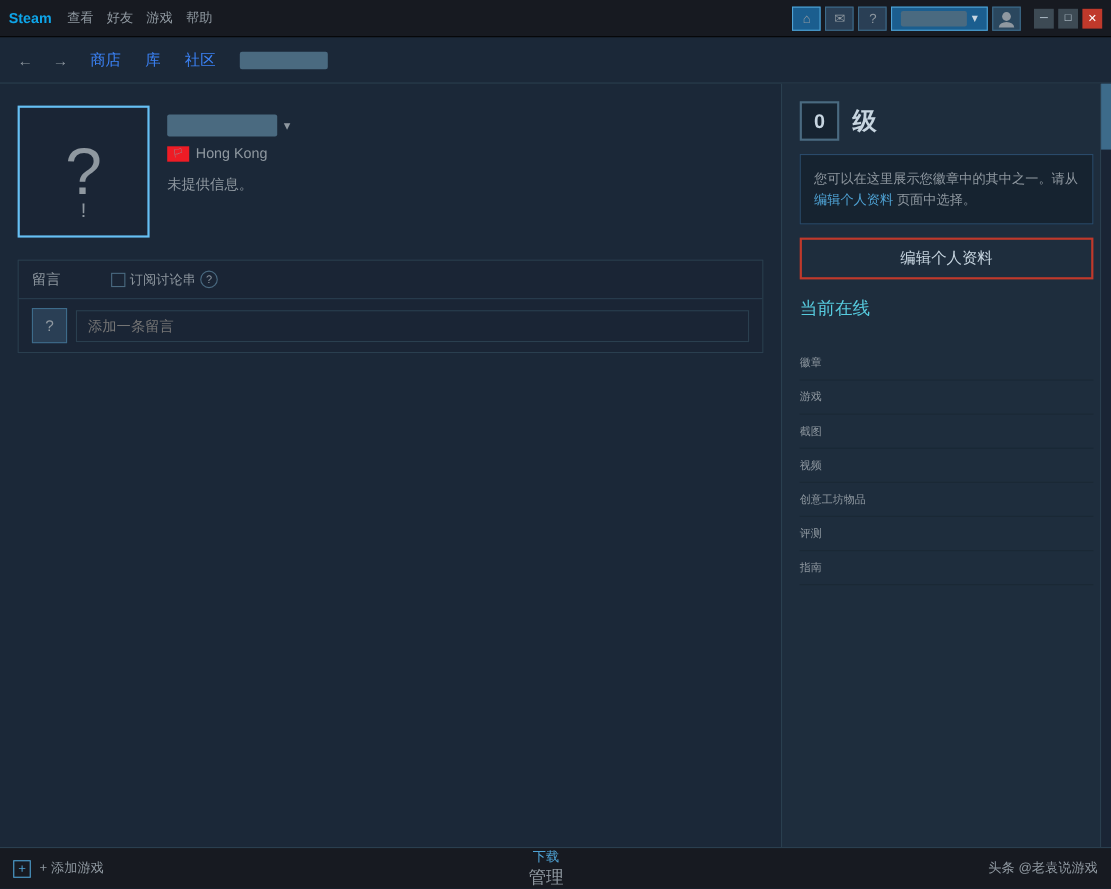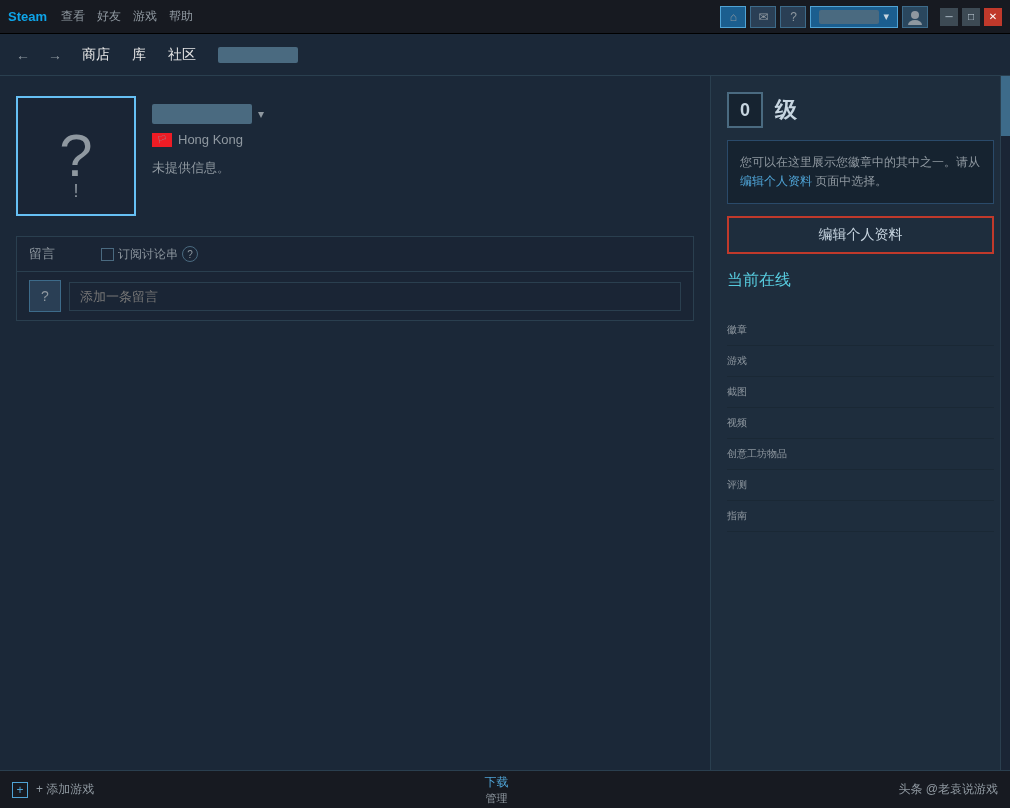--- a/index.html
+++ b/index.html
@@ -131,21 +131,21 @@
       height: 22px;
       display: flex;
       align-items: center;
       justify-content: center;
       font-size: 14px;
       color: #8f98a0;
       cursor: pointer;
     }
     .nav-link {
       font-size: 14px;
-      color: #e5e5e5;
+      color: #3b82f6;
       cursor: pointer;
       padding: 4px 6px;
     }
     .nav-username {
       font-size: 14px;
       color: #c7d5e0;
       padding: 4px 6px;
     }
 
     
@@ -574,16 +574,16 @@
 
 </div>
 
 <div class="status-bar">
   <div class="status-left">
     <div class="add-game-icon">+</div>
     <span>+ 添加游戏</span>
   </div>
   <div class="status-center">
     <div>下载</div>
-    <div style="font-size:11px;color:#8f98a0;">管理</div>
+    <div style="font-size:16px;color:#8f98a0;">管理</div>
   </div>
   <div class="watermark">头条 @老袁说游戏</div>
 </div>
 
 </body></html>

